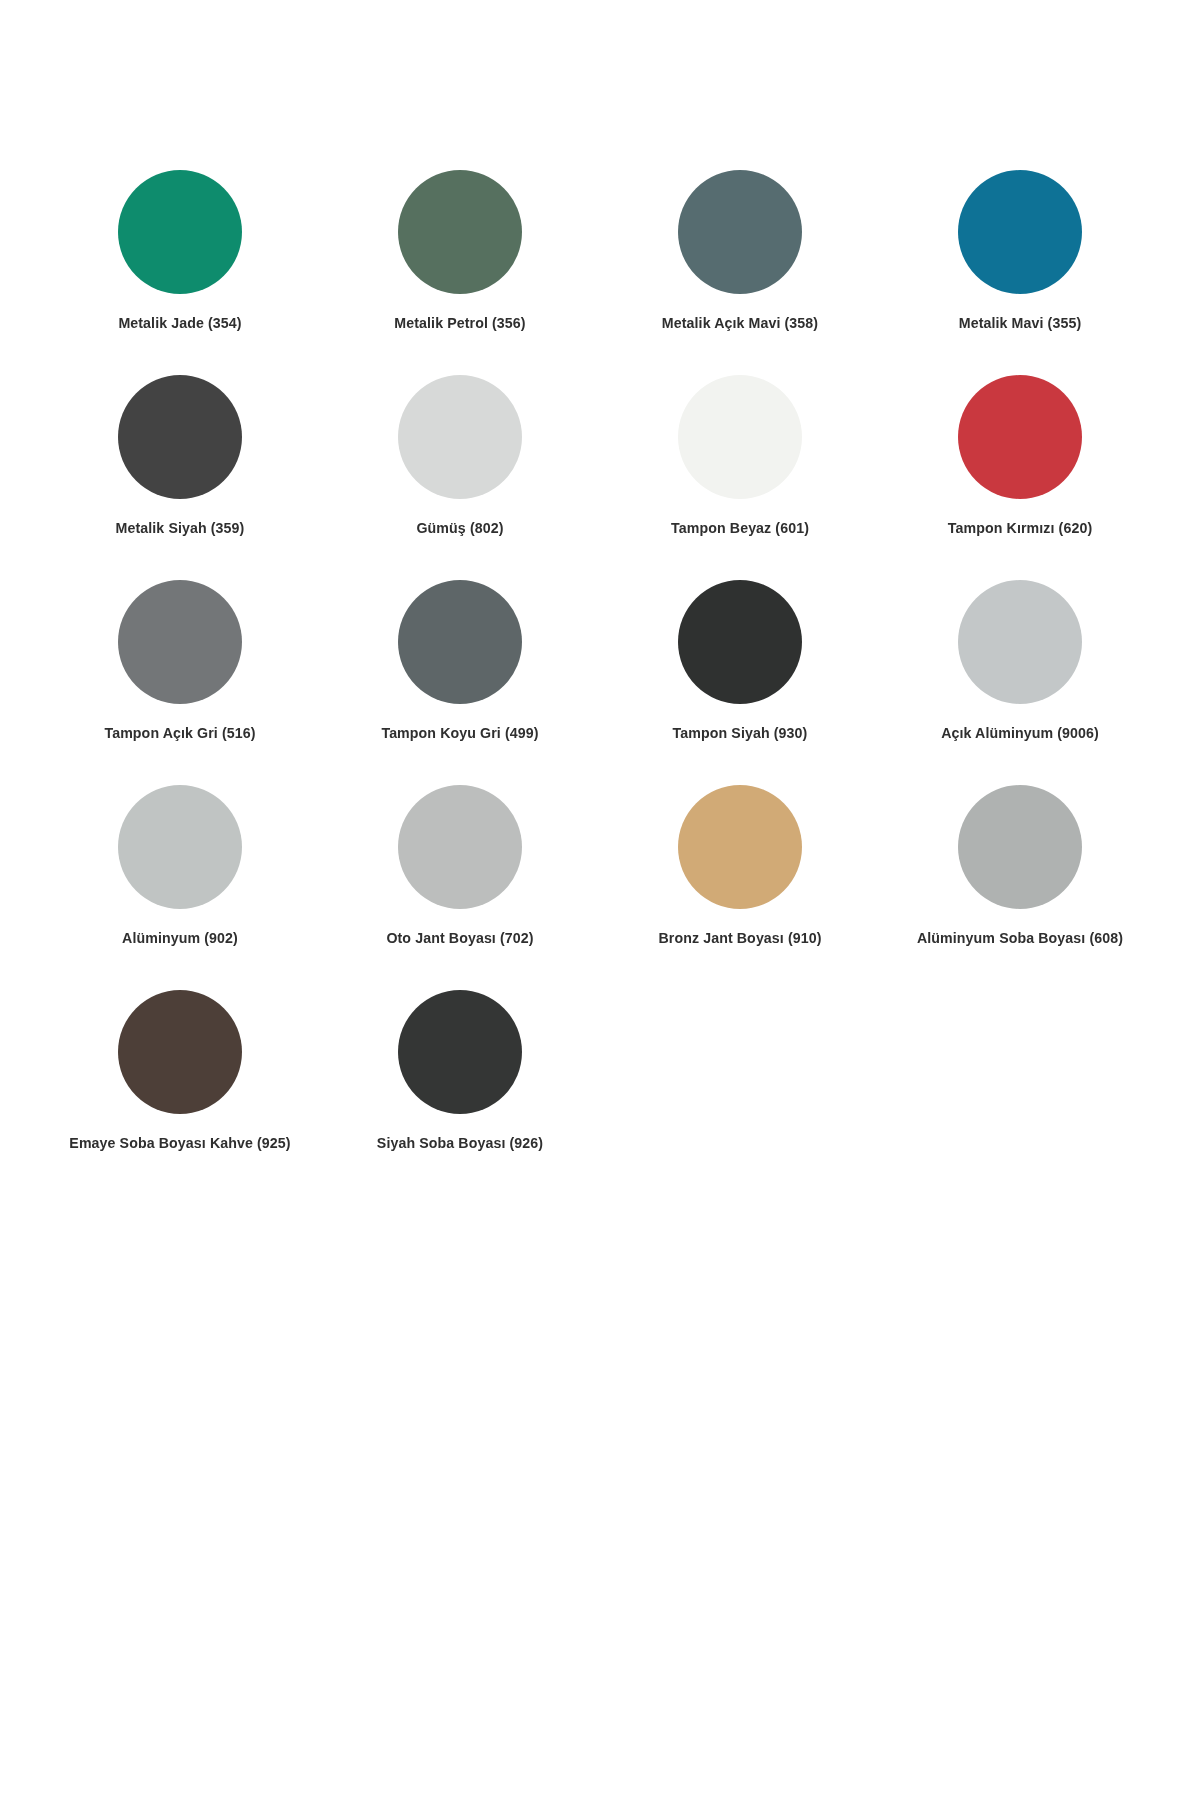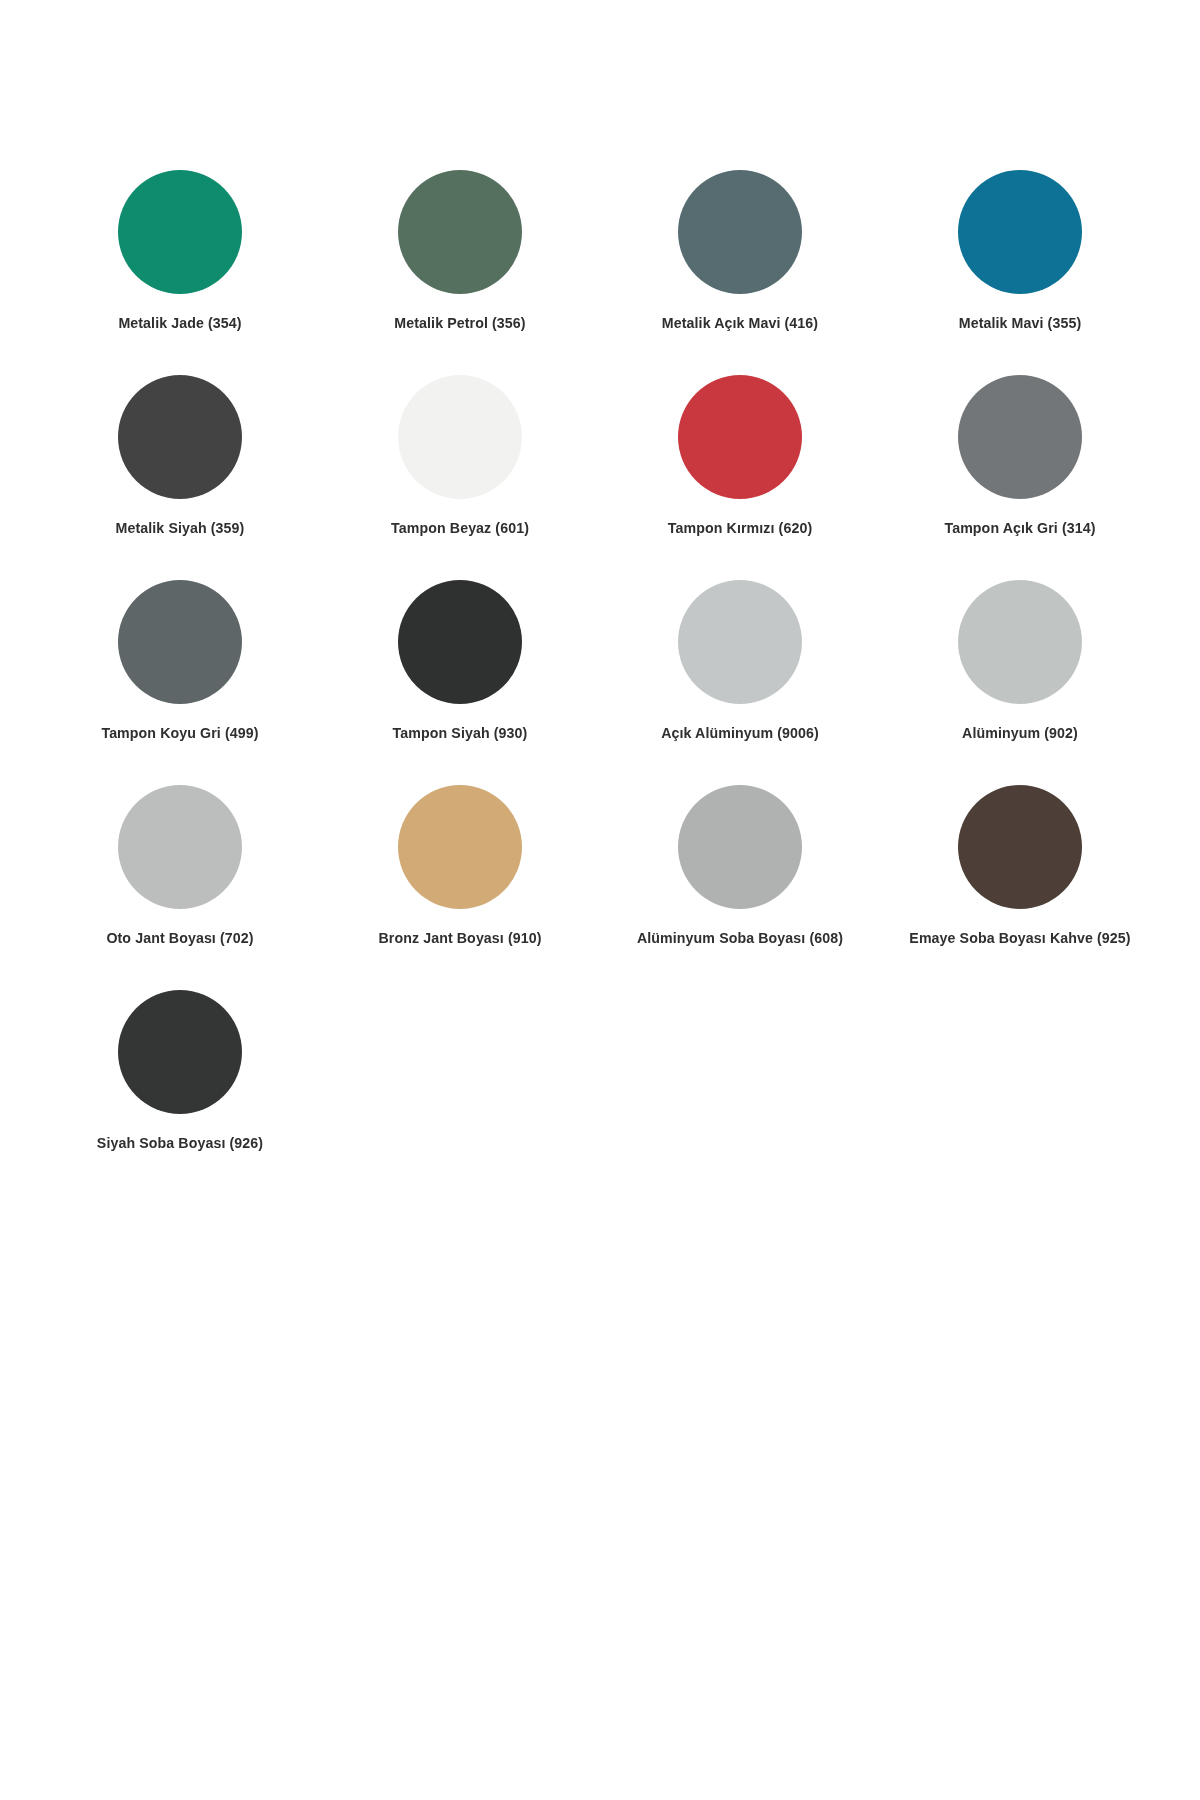--- a/index.html
+++ b/index.html
@@ -67,41 +67,45 @@
       <div class="swatch-cell">
         <div class="swatch-dot" style="background: rgb(14, 140, 109);"></div>
         <div class="swatch-label">Metalik Jade (354)</div>
       </div>
       <div class="swatch-cell">
         <div class="swatch-dot" style="background: rgb(86, 112, 95);"></div>
         <div class="swatch-label">Metalik Petrol (356)</div>
       </div>
       <div class="swatch-cell">
         <div class="swatch-dot" style="background: rgb(86, 108, 112);"></div>
-        <div class="swatch-label">Metalik Açık Mavi (416)</div>
+        <div class="swatch-label">Metalik Açık Mavi (358)</div>
       </div>
       <div class="swatch-cell">
         <div class="swatch-dot" style="background: rgb(14, 114, 150);"></div>
         <div class="swatch-label">Metalik Mavi (355)</div>
       </div>
       <div class="swatch-cell">
         <div class="swatch-dot" style="background: rgb(67, 67, 67);"></div>
         <div class="swatch-label">Metalik Siyah (359)</div>
+      </div>
+      <div class="swatch-cell">
+        <div class="swatch-dot" style="background: rgb(215, 217, 216);"></div>
+        <div class="swatch-label">Gümüş (802)</div>
       </div>
       <div class="swatch-cell">
         <div class="swatch-dot" style="background: rgb(242, 243, 240);"></div>
         <div class="swatch-label">Tampon Beyaz (601)</div>
       </div>
       <div class="swatch-cell">
         <div class="swatch-dot" style="background: rgb(201, 56, 63);"></div>
         <div class="swatch-label">Tampon Kırmızı (620)</div>
       </div>
       <div class="swatch-cell">
         <div class="swatch-dot" style="background: rgb(115, 118, 120);"></div>
-        <div class="swatch-label">Tampon Açık Gri (314)</div>
+        <div class="swatch-label">Tampon Açık Gri (516)</div>
       </div>
       <div class="swatch-cell">
         <div class="swatch-dot" style="background: rgb(94, 102, 104);"></div>
         <div class="swatch-label">Tampon Koyu Gri (499)</div>
       </div>
       <div class="swatch-cell">
         <div class="swatch-dot" style="background: rgb(47, 49, 48);"></div>
         <div class="swatch-label">Tampon Siyah (930)</div>
       </div>
       <div class="swatch-cell">

